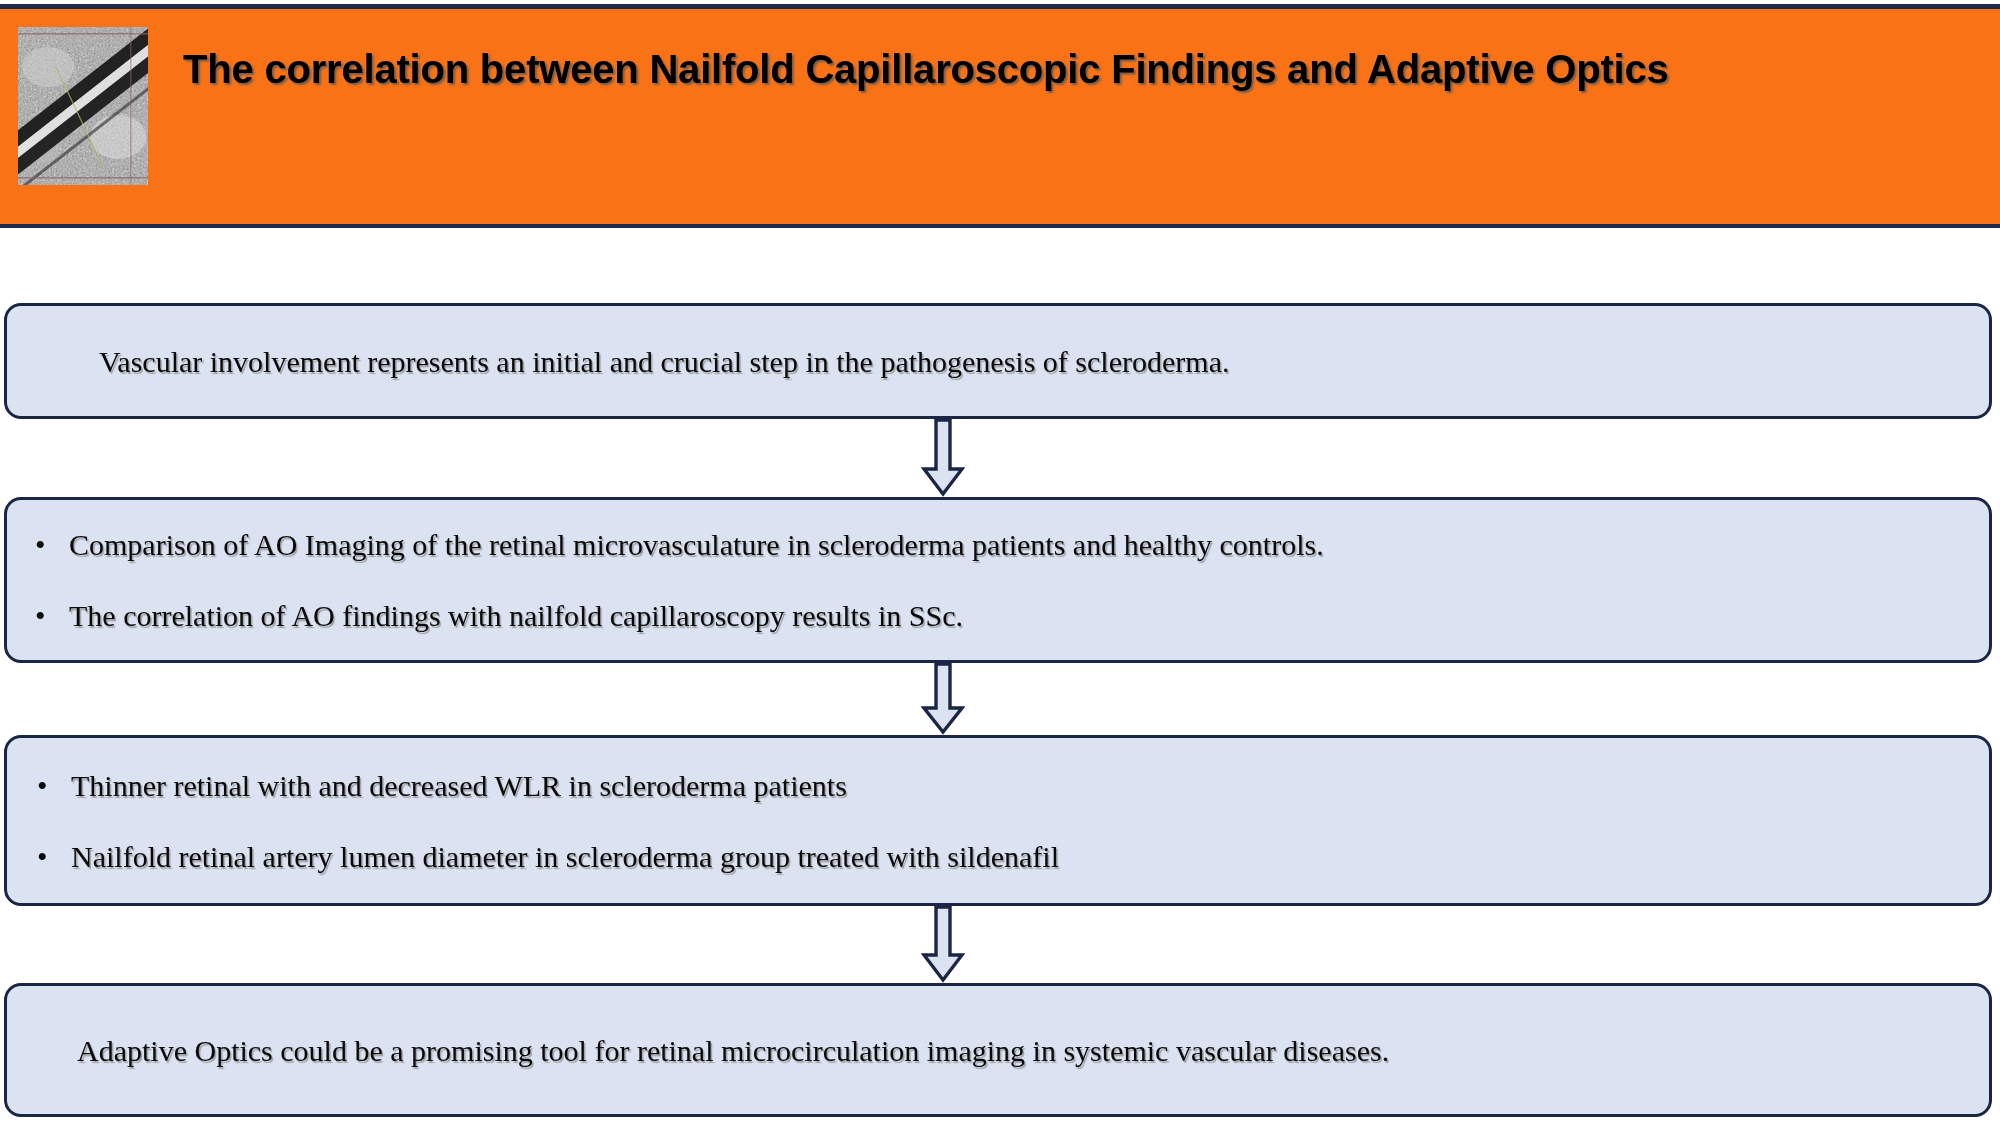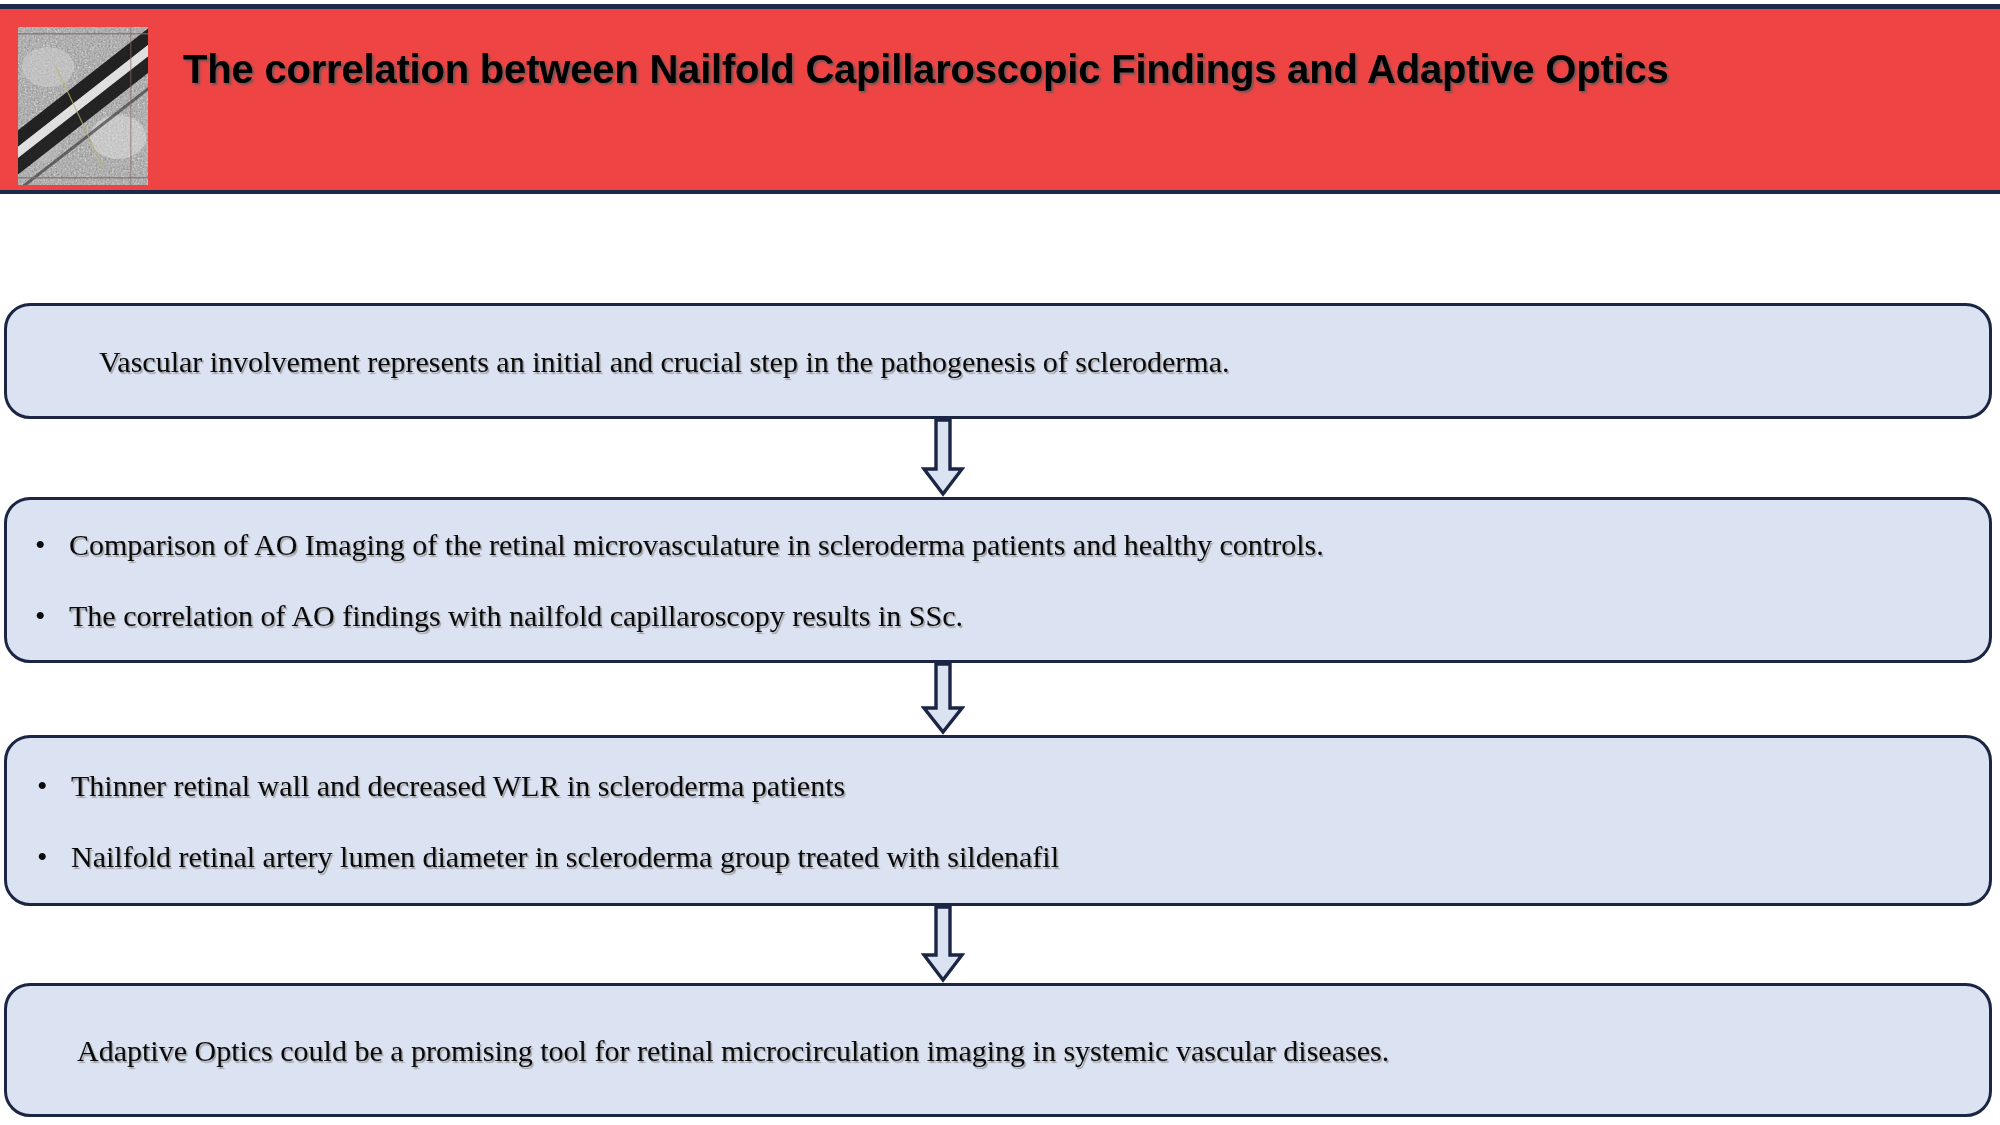--- a/index.html
+++ b/index.html
@@ -14,22 +14,22 @@
     overflow: hidden;
     font-family: "Liberation Serif", serif;
   }
 
   
   #header-banner {
     position: absolute;
     left: 0px;
     top: 4px;
     width: 2000px;
-    height: 190px;
-    background: #ef4444;
+    height: 224px;
+    background: #f97316;
     border-top: 5px solid #1b2a4d;
     border-bottom: 4px solid #1b2a4d;
     box-sizing: border-box;
     display: flex;
     align-items: center;
   }
   #header-thumb {
     position: absolute;
     left: 18px;
     top: 18px;
@@ -55,21 +55,21 @@
   }
   #header-title .tline { display: block; }
   #header-title .tline.l1 { text-indent: 8px; }
 
   
   .flow-box {
     position: absolute;
     box-sizing: border-box;
     background: #dbe2f1;
     border: 3px solid #1b2544;
-    border-radius: 26px;
+    border-radius: 17px;
     display: flex;
     flex-direction: column;
     justify-content: center;
   }
   .box-text {
     font-family: "Liberation Serif", serif;
     font-size: 30px;
     color: #0a0a0a;
     text-shadow: 1.5px 1.5px 1px rgba(140,140,140,0.75);
     line-height: 1.1;
@@ -182,21 +182,21 @@
 
 <div id="arrow-2" class="flow-arrow">
   <svg viewBox="0 0 44 72" preserveAspectRatio="none">
     <polygon points="15,1 29,1 29,45 41,45 22,69 3,45 15,45" fill="#dbe2f1" stroke="#1b2544" stroke-width="3.4" stroke-linejoin="miter"></polygon>
   </svg>
 </div>
 
 <div id="box-3" class="flow-box">
   <div class="bullet-row">
     <span class="bullet-dot">•</span>
-    <span class="box-text bullet-text">Thinner retinal wall  and decreased WLR in scleroderma patients</span>
+    <span class="box-text bullet-text">Thinner retinal with  and decreased WLR in scleroderma patients</span>
   </div>
   <div class="bullet-row">
     <span class="bullet-dot">•</span>
     <span class="box-text bullet-text">Nailfold retinal artery lumen diameter in scleroderma group treated with sildenafil</span>
   </div>
 </div>
 
 <div id="arrow-3" class="flow-arrow">
   <svg viewBox="0 0 44 77" preserveAspectRatio="none">
     <polygon points="15,1 29,1 29,49 41,49 22,74 3,49 15,49" fill="#dbe2f1" stroke="#1b2544" stroke-width="3.4" stroke-linejoin="miter"></polygon>

